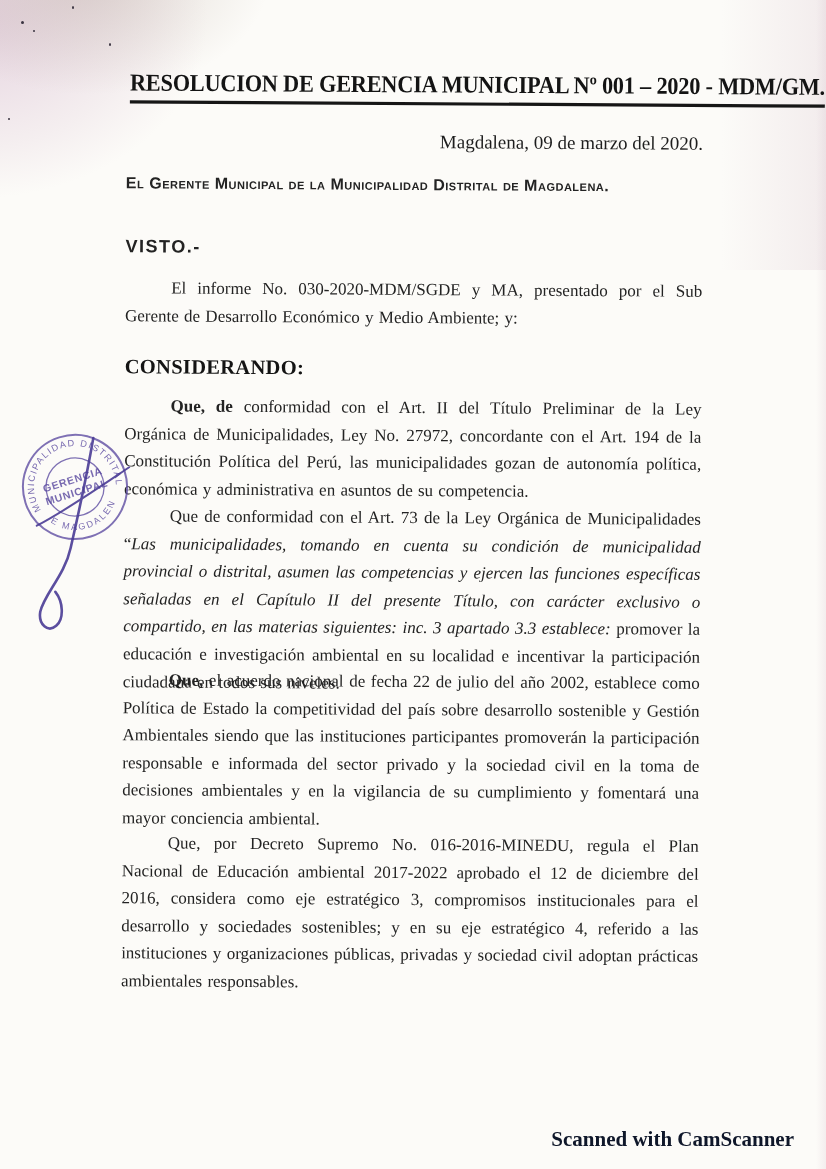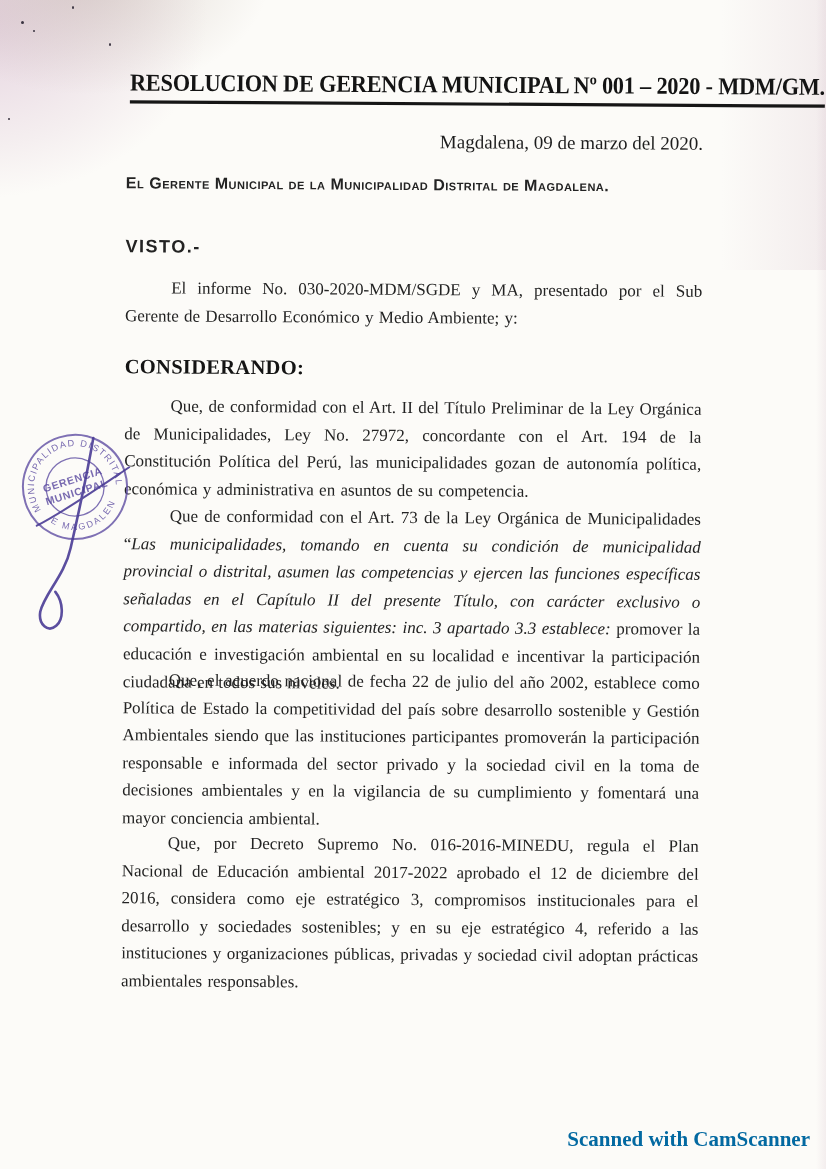--- a/index.html
+++ b/index.html
@@ -45,28 +45,28 @@
   .considerando-label{top:357px;font-weight:700;font-size:20.5px;letter-spacing:0.3px;color:#141414;}
   .body-par{
     margin:0;font-size:17px;line-height:27.6px;text-align:justify;
     text-indent:46px;color:#232323;word-spacing:1px;
   }
   .p-visto{top:276px;}
   .p1{top:394px;}
   .p2{top:504px;}
   .p3{top:668px;}
   .p4{top:831px;}
-  .body-par b{font-weight:400;}
+  .body-par b{font-weight:700;}
   .body-par i{font-style:italic;}
   
   .stamp-svg{position:absolute;left:12px;top:424px;}
   
   .camscanner{
-    position:absolute;right:16px;top:1127px;
-    font-family:"Liberation Serif", serif;font-weight:700;font-size:21px;color:#0369a1;
+    position:absolute;right:32px;top:1127px;
+    font-family:"Liberation Serif", serif;font-weight:700;font-size:21px;color:#0f172a;
   }
 </style>
 </head>
 <body>
 
 <div>
 
   <div class="shadow-tl"></div>
   <div class="shadow-tr"></div>
   <div class="edge-right"></div>

